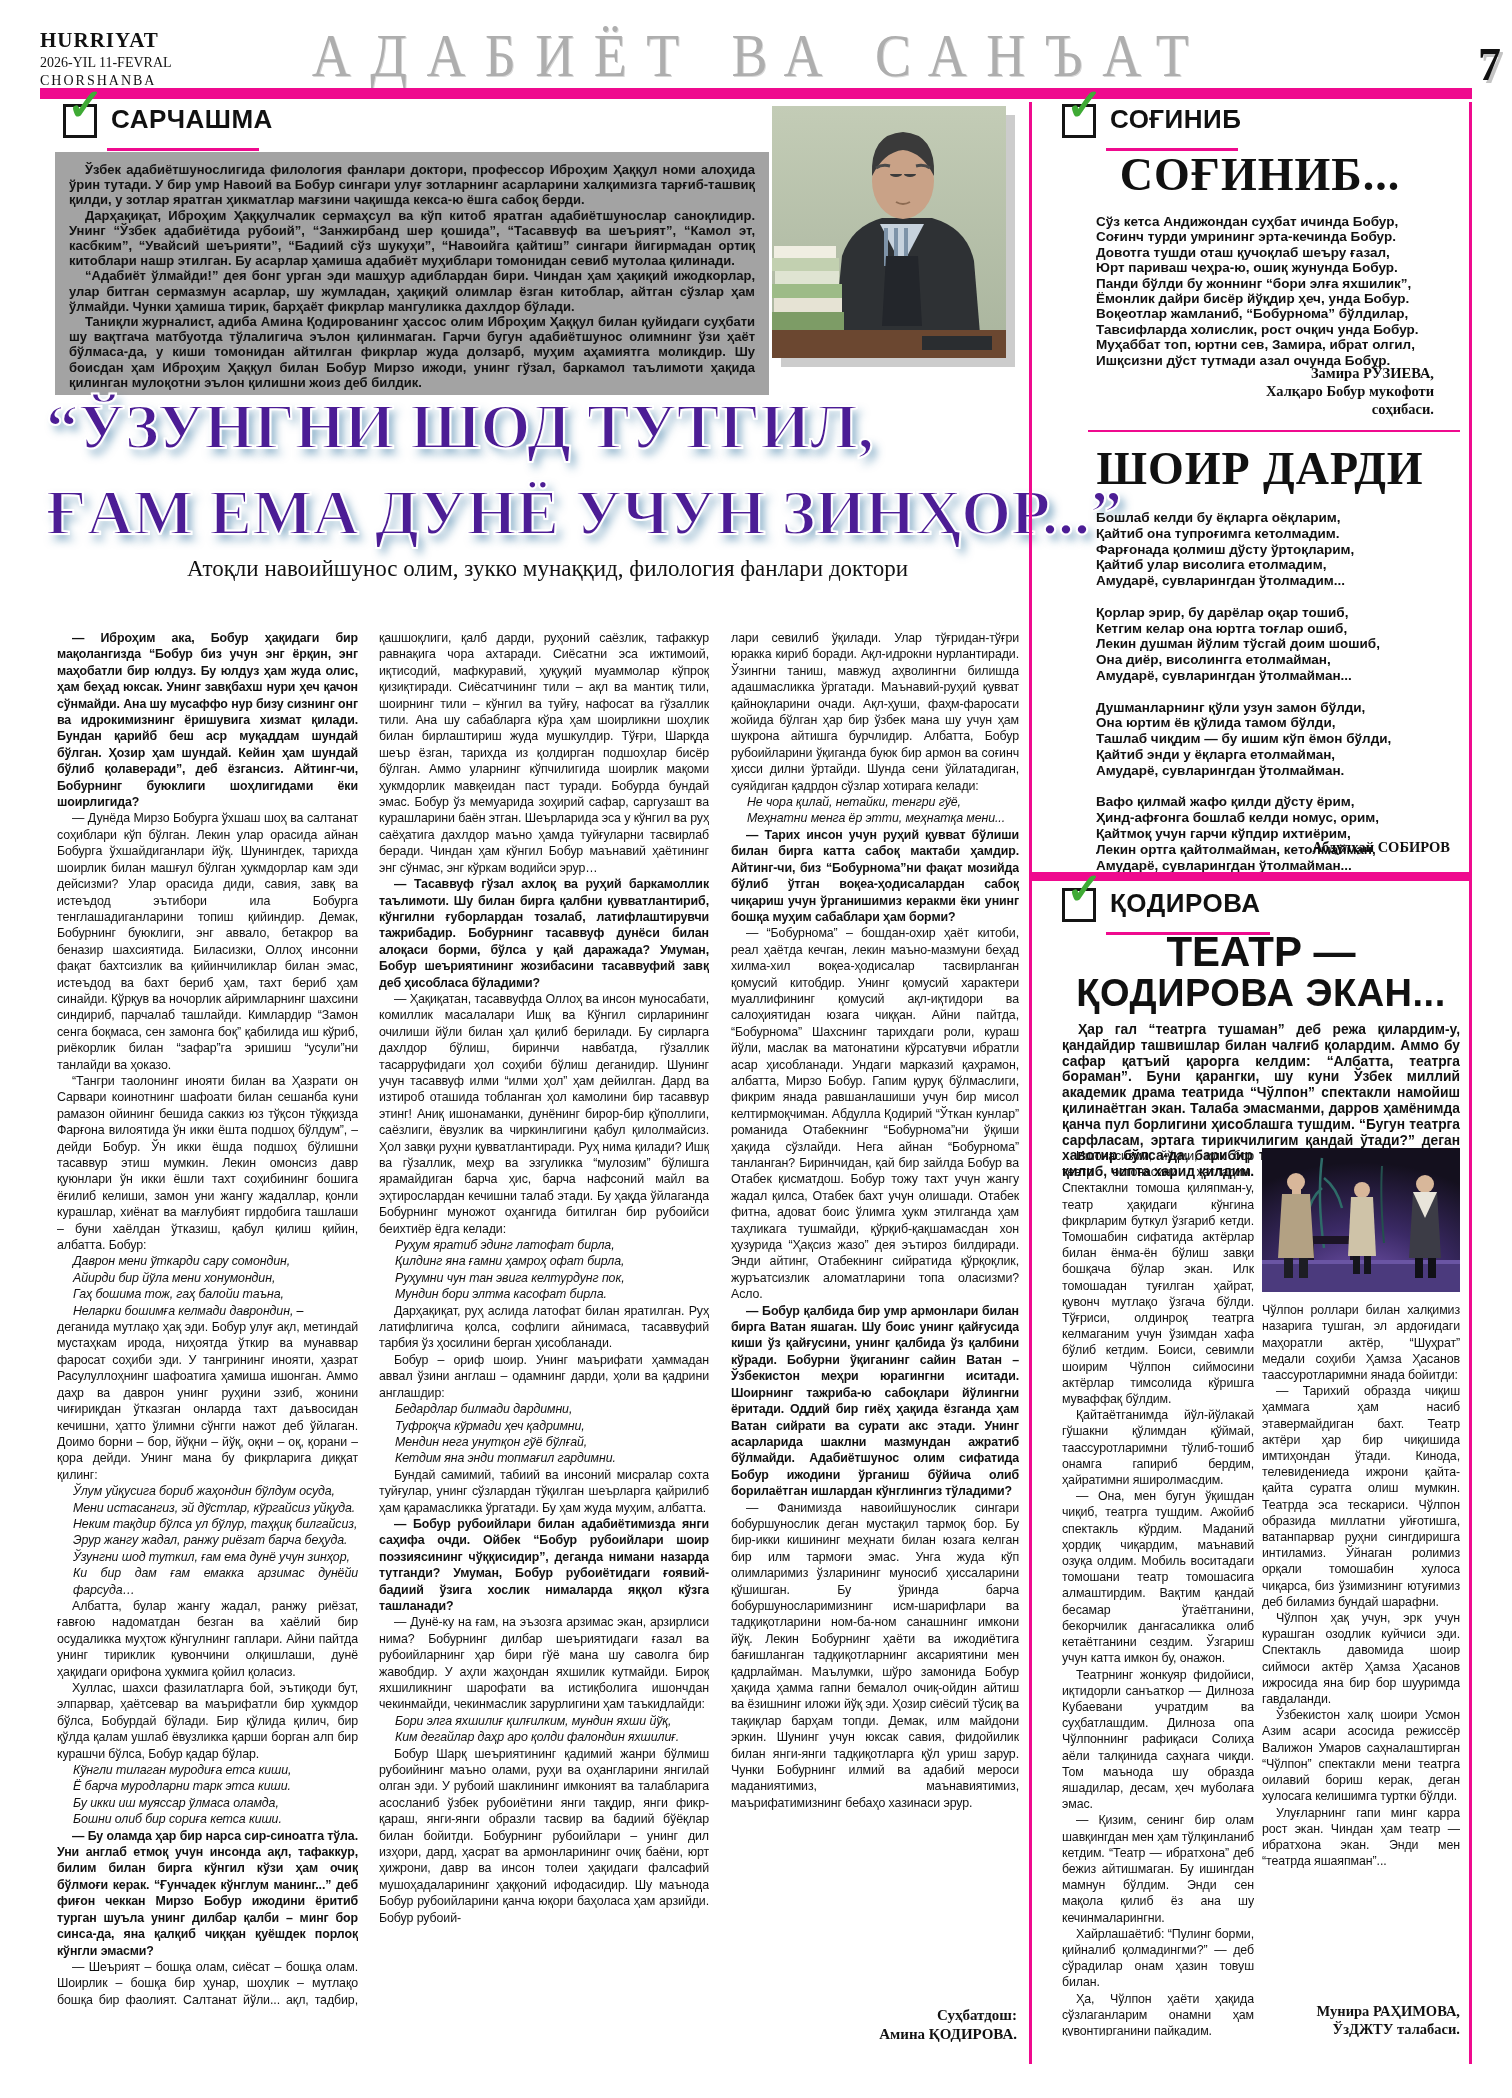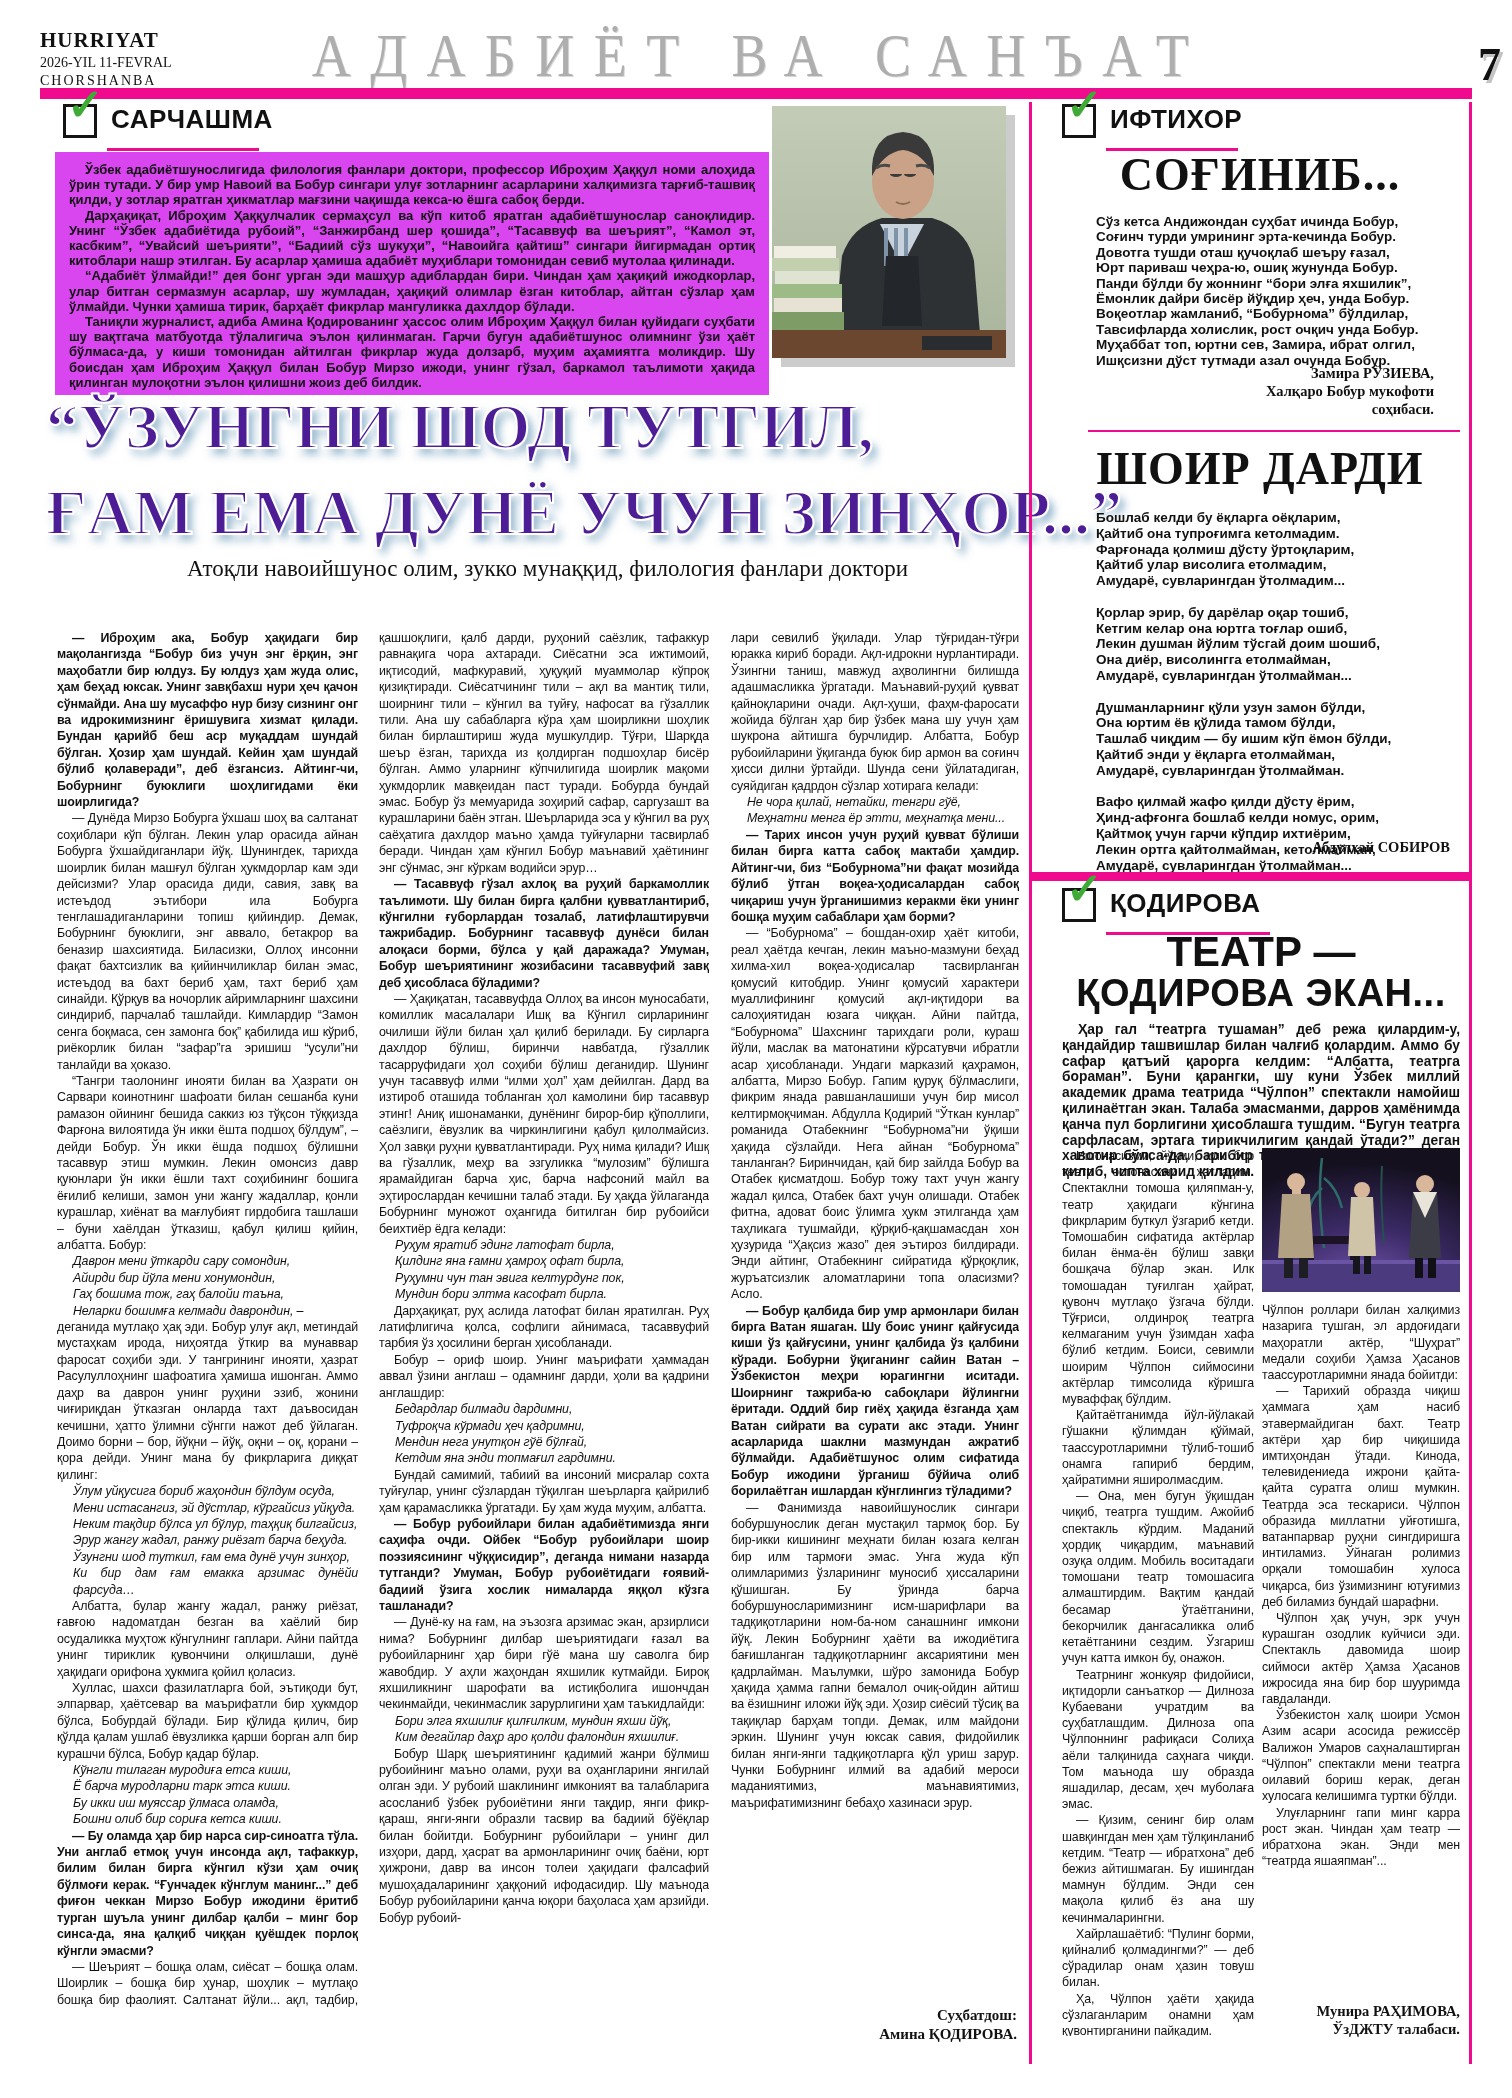--- a/index.html
+++ b/index.html
@@ -19,21 +19,21 @@
   .bar-top{left:40px;top:88px;width:1432px;height:11px;background:#ef0a8e;}
 
   
   .sec{display:flex;align-items:flex-start;}
   .chk{width:28px;height:28px;border:3px solid #141414;position:relative;flex:0 0 auto;background:#fff;}
   .chk .tick{position:absolute;left:1px;top:-24px;font-size:44px;line-height:44px;color:#3faa35;font-weight:bold;}
   .sec-title{font-weight:bold;font-size:26px;margin-left:14px;letter-spacing:.5px;}
   .underline{height:3px;background:#ef0a8e;}
 
   
-  .intro-box{left:55px;top:152px;width:714px;height:243px;background:#d946ef;box-sizing:border-box;
+  .intro-box{left:55px;top:152px;width:714px;height:243px;background:#a3a3a3;box-sizing:border-box;
              padding:10px 14px;font-weight:bold;font-size:13px;line-height:15.2px;text-align:justify;overflow:hidden;}
   .intro-box p{margin:0;text-indent:16px;}
 
   
   .portrait{left:772px;top:106px;width:234px;height:252px;box-shadow:9px 9px 0 #cccccc;overflow:hidden;}
 
   
   .hl{left:46px;width:985px;text-align:left;font-family:"Liberation Serif",serif;font-weight:bold;
       color:#4c1d95;-webkit-text-stroke:2px #fff;white-space:nowrap;
       text-shadow:0 0 3px rgba(255,255,255,.9),5px 6px 9px rgba(25,100,150,.5);}
@@ -186,21 +186,21 @@
     </div>
   <div class="abs sig">Суҳбатдош:<br>Амина ҚОДИРОВА.</div>
 
   <div class="abs vrule vruleL"></div>
   <div class="abs vrule vruleR"></div>
 
   <div class="abs sec" style="left:1062px;top:104px;">
     <span class="chk">
         <span class="tick">✓</span>
       </span>
-    <span class="sec-title">ИФТИХОР</span>
+    <span class="sec-title">СОҒИНИБ</span>
   </div>
   <div class="abs underline" style="left:1106px;top:148px;width:132px;"></div>
 
   <div class="abs poem-title sog-title">СОҒИНИБ...</div>
   <div class="abs poem sog-poem">Сўз кетса Андижондан суҳбат ичинда Бобур,<br>Соғинч турди умрининг эрта-кечинда Бобур.<br>Довотга тушди оташ қучоқлаб шеъру ғазал,<br>Юрт париваш чеҳра-ю, ошиқ жунунда Бобур.<br>Панди бўлди бу жоннинг “бори элға яхшилик”,<br>Ёмонлик дайри бисёр йўқдир ҳеч, унда Бобур.<br>Воқеотлар жамланиб, “Бобурнома” бўлдилар,<br>Тавсифларда холислик, рост очқич унда Бобур.<br>Муҳаббат топ, юртни сев, Замира, ибрат олгил,<br>Ишқсизни дўст тутмади азал очунда Бобур.</div>
   <div class="abs byline sog-byline">Замира РЎЗИЕВА,<br>Халқаро Бобур мукофоти<br>соҳибаси.</div>
 
   <div class="abs hr-thin"></div>
 
   <div class="abs poem-title shoir-title">ШОИР ДАРДИ</div>

